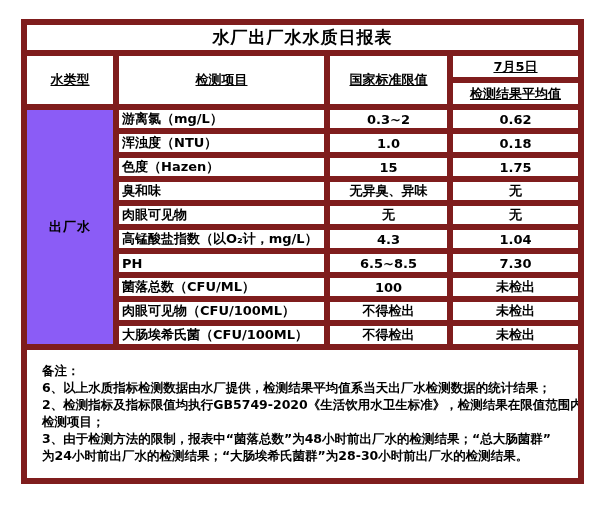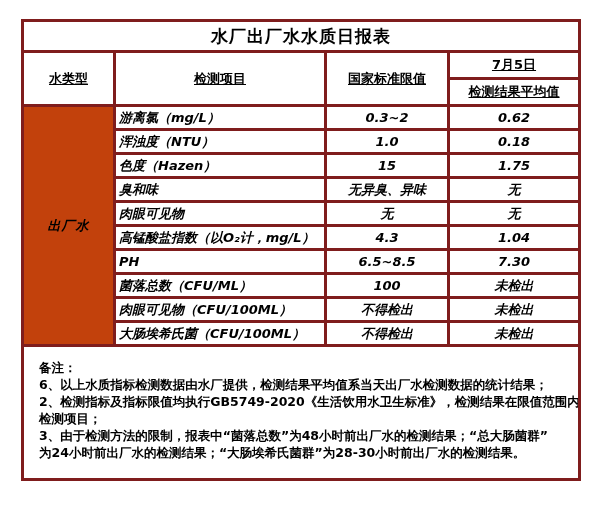--- a/index.html
+++ b/index.html
@@ -13,41 +13,41 @@
   }
   table.report {
     position: absolute;
     left: 21px; top: 19px;
     width: 557px;
     border-collapse: collapse;
     table-layout: fixed;
     border: 2px solid #000;
   }
   td {
-    border: 3px solid #7f1d1d;
+    border: 6px solid #7f1d1d;
     padding: 0;
     text-align: center;
     vertical-align: middle;
     font-weight: bold;
     overflow: hidden;
     white-space: nowrap;
   }
   tr.title-row td {
     height: 31px;
     font-size: 17px;
     letter-spacing: 1px;
   }
   tr.hdr-row td { font-size: 13px; text-decoration: underline; }
   tr.hdr-row-1 td { height: 27px; }
   tr.hdr-row-2 td { height: 27px; }
   td.date-cell { font-size: 15px; }
-  tr.data-row td { height: 24px; font-size: 13px; font-style: italic; }
+  tr.data-row td { height: 24px; font-size: 13px; }
   td.item-cell { text-align: left; padding-left: 3px; }
   td.wtype-cell {
-    background: #c2410c;
+    background: #8b5cf6;
     font-size: 13px;
     letter-spacing: 1px;
   }
   tr.notes-row td {
     height: 134px;
     text-align: left;
     vertical-align: top;
     padding: 12px 4px 0 15px;
     font-size: 12.5px;
     line-height: 17px;

